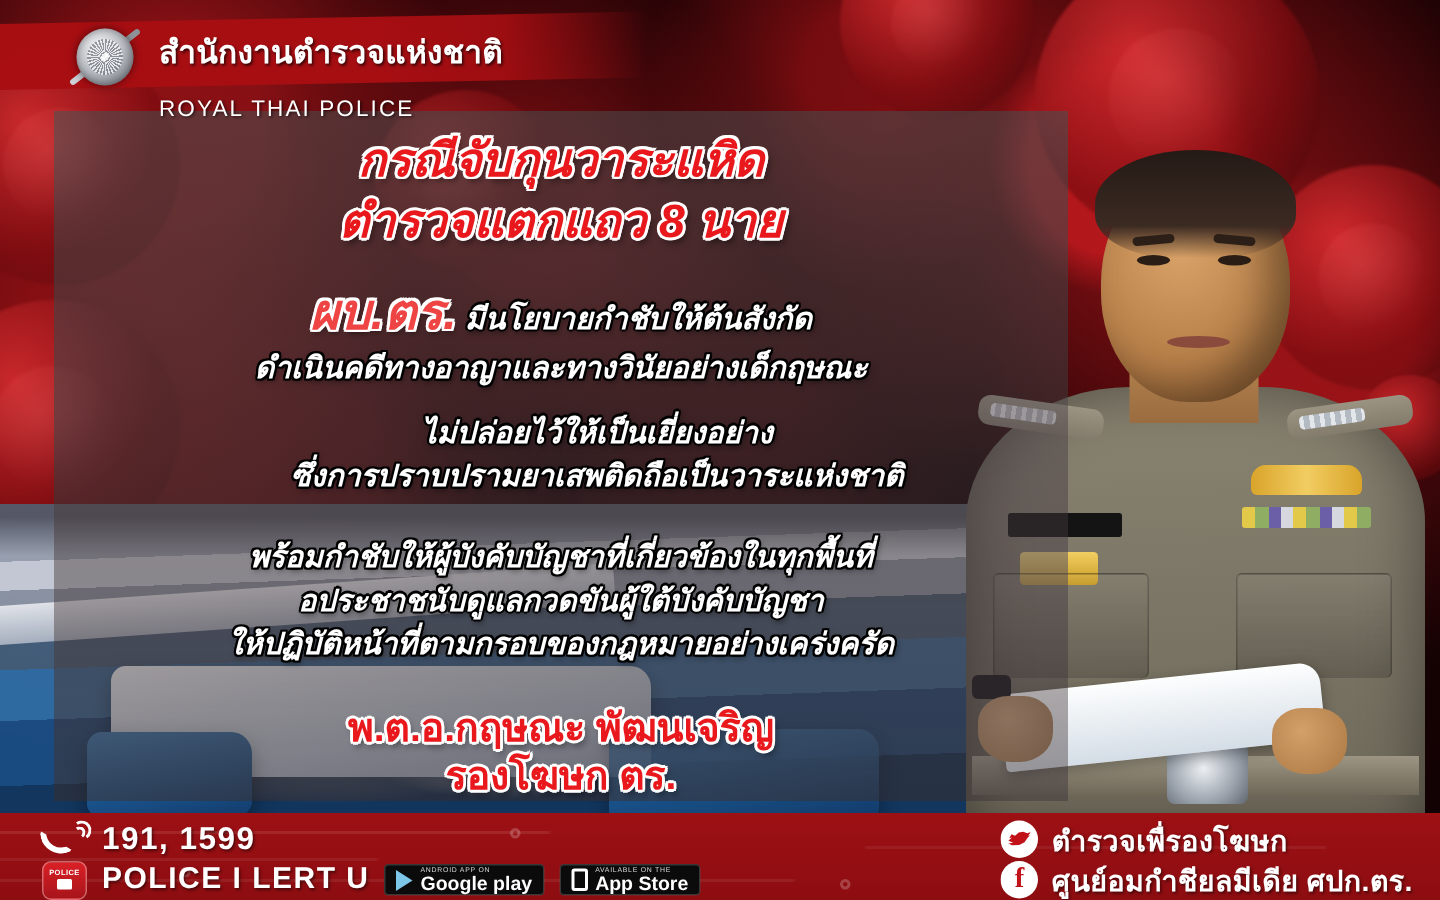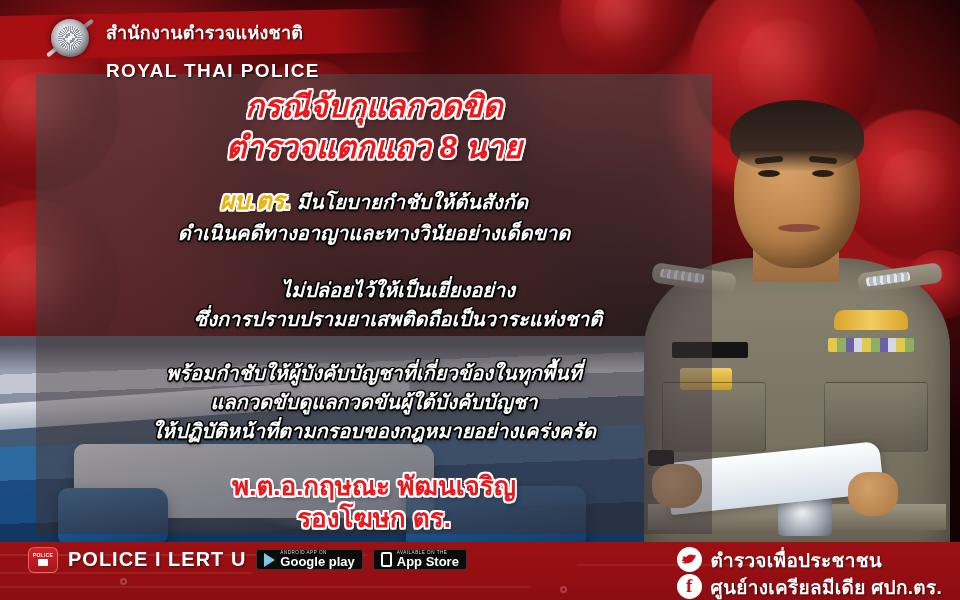--- a/index.html
+++ b/index.html
@@ -194,26 +194,26 @@
       repeating-conic-gradient(from 0deg, rgba(120,124,132,.75) 0 6deg, rgba(232,234,238,.9) 6deg 12deg);
   }
   .emblem .staff{
     position:absolute; left:-3px; top:24px; width:58px; height:4px;
     background:linear-gradient(to right,#cfd3d9,#8b9097);
     transform:rotate(-38deg);
     border-radius:2px;
   }
   .hdr-text{ line-height:1; color:#fff; }
   .hdr-th{
-    font-size:18px; font-weight:bold; letter-spacing:.2px;
+    font-size:21px; font-weight:bold; letter-spacing:.2px;
     text-shadow:1px 1px 2px rgba(0,0,0,.7);
     margin-top:28px;
   }
   .hdr-en{
-    font-size:19px; font-weight:bold; letter-spacing:1.4px; margin-top:19px;
+    font-size:15px; font-weight:normal; letter-spacing:1.4px; margin-top:19px;
     text-shadow:1px 1px 2px rgba(0,0,0,.7);
   }
 
   
   .content{ position:absolute; left:36px; top:74px; width:676px; }
 
   .headline{
     text-align:center; color:#e8181c; font-weight:bold;
     font-size:31px; line-height:1.33;
     margin-top:12px;
@@ -233,30 +233,30 @@
   .para div{
     font-style:italic;
     text-shadow:
       -1.3px -1.3px 0 #000, 1.3px -1.3px 0 #000,
       -1.3px  1.3px 0 #000, 1.3px  1.3px 0 #000,
        0 -1.5px 0 #000, 0 1.5px 0 #000,
       -1.5px 0 0 #000, 1.5px 0 0 #000,
        1px 2px 4px rgba(0,0,0,.6);
   }
   .para .hilite{
-    color:#eab308; font-size:24px;
+    color:#ef4444; font-size:33px;
     text-shadow:
       -1.6px -1.6px 0 #fff, 1.6px -1.6px 0 #fff,
       -1.6px  1.6px 0 #fff, 1.6px  1.6px 0 #fff,
        0 -1.8px 0 #fff, 0 1.8px 0 #fff,
       -1.8px 0 0 #fff, 1.8px 0 0 #fff,
        1px 2px 4px rgba(0,0,0,.6);
   }
   .p1{ margin-top:16px; }
-  .p2{ margin-top:28px;padding-left:48px; }
+  .p2{ margin-top:14px;padding-left:48px; }
   .p3{ margin-top:26px; }
 
   .signature{
     text-align:center; color:#e8181c; font-weight:bold;
     font-size:26px; line-height:1.24; margin-top:24px;
     text-shadow:
       -1.6px -1.6px 0 #fff, 1.6px -1.6px 0 #fff,
       -1.6px  1.6px 0 #fff, 1.6px  1.6px 0 #fff,
        0 -1.9px 0 #fff, 0 1.9px 0 #fff,
       -1.9px 0 0 #fff, 1.9px 0 0 #fff,
@@ -409,53 +409,61 @@
     </div>
     <div class="hdr-text">
       <div class="hdr-th">สำนักงานตำรวจแห่งชาติ</div>
       <div class="hdr-en">ROYAL THAI POLICE</div>
     </div>
   </div>
 
   <div class="content">
 
     <div class="headline">
-      <div>กรณีจับกุแลกวดขิด</div>
+      <div>กรณีจับกุนวาระแหิด</div>
       <div>ตำรวจแตกแถว 8 นาย</div>
     </div>
 
     <div class="para p1">
       <div><span class="hilite">ผบ.ตร.</span><span> มีนโยบายกำชับให้ต้นสังกัด</span></div>
-      <div>ดำเนินคดีทางอาญาและทางวินัยอย่างเด็ดขาด</div>
+      <div>ดำเนินคดีทางอาญาและทางวินัยอย่างเด็กฤษณะ</div>
     </div>
 
     <div class="para p2">
       <div>ไม่ปล่อยไว้ให้เป็นเยี่ยงอย่าง</div>
       <div>ซึ่งการปราบปรามยาเสพติดถือเป็นวาระแห่งชาติ</div>
     </div>
 
     <div class="para p3">
       <div>พร้อมกำชับให้ผู้บังคับบัญชาที่เกี่ยวข้องในทุกพื้นที่</div>
-      <div>แลกวดขับดูแลกวดขันผู้ใต้บังคับบัญชา</div>
+      <div>อประชาชนับดูแลกวดขันผู้ใต้บังคับบัญชา</div>
       <div>ให้ปฏิบัติหน้าที่ตามกรอบของกฎหมายอย่างเคร่งครัด</div>
     </div>
 
     <div class="signature">
       <div>พ.ต.อ.กฤษณะ พัฒนเจริญ</div>
       <div>รองโฆษก ตร.</div>
     </div>
   </div>
 
   <div class="footer">
     <div class="circuit"></div>
     <div class="dot" style="left:340px;top:10px;"></div>
     <div class="dot" style="left:120px;top:36px;"></div>
     <div class="dot" style="left:560px;top:44px;"></div>
 
     <div class="f-left">
+      <div class="f-row">
+        <div class="icon-phone">
+          <div class="hs"></div>
+            <div class="w1"></div>
+            <div class="w2"></div>
+        </div>
+        <span class="label phone-num">191, 1599</span>
+      </div>
       <div class="f-row">
         <div class="icon-app">
           POLICE<span class="sq"></span>
         </div>
         <span class="label app-name">POLICE I LERT U</span>
         <div class="badge">
           <div class="play-tri"></div>
           <div>
             <div class="sub">ANDROID APP ON</div>
             <div class="main">Google play</div>
@@ -469,24 +477,24 @@
           </div>
         </div>
       </div>
     </div>
 
     <div class="f-right">
       <div class="f-row">
         <div class="icon-social">
             <div class="tw-bird"></div>
           </div>
-        <span class="label">ตำรวจเพื่อประชาชน</span>
+        <span class="label">ตำรวจเพื่รองโฆษก</span>
       </div>
       <div class="f-row">
         <div class="icon-social">
             <div class="fb-f">f</div>
           </div>
-        <span class="label">ศูนย์างเครียลมีเดีย ศปก.ตร.</span>
+        <span class="label">ศูนย์อมกำชียลมีเดีย ศปก.ตร.</span>
       </div>
     </div>
   </div>
 
 </div>
 
 </body></html>

